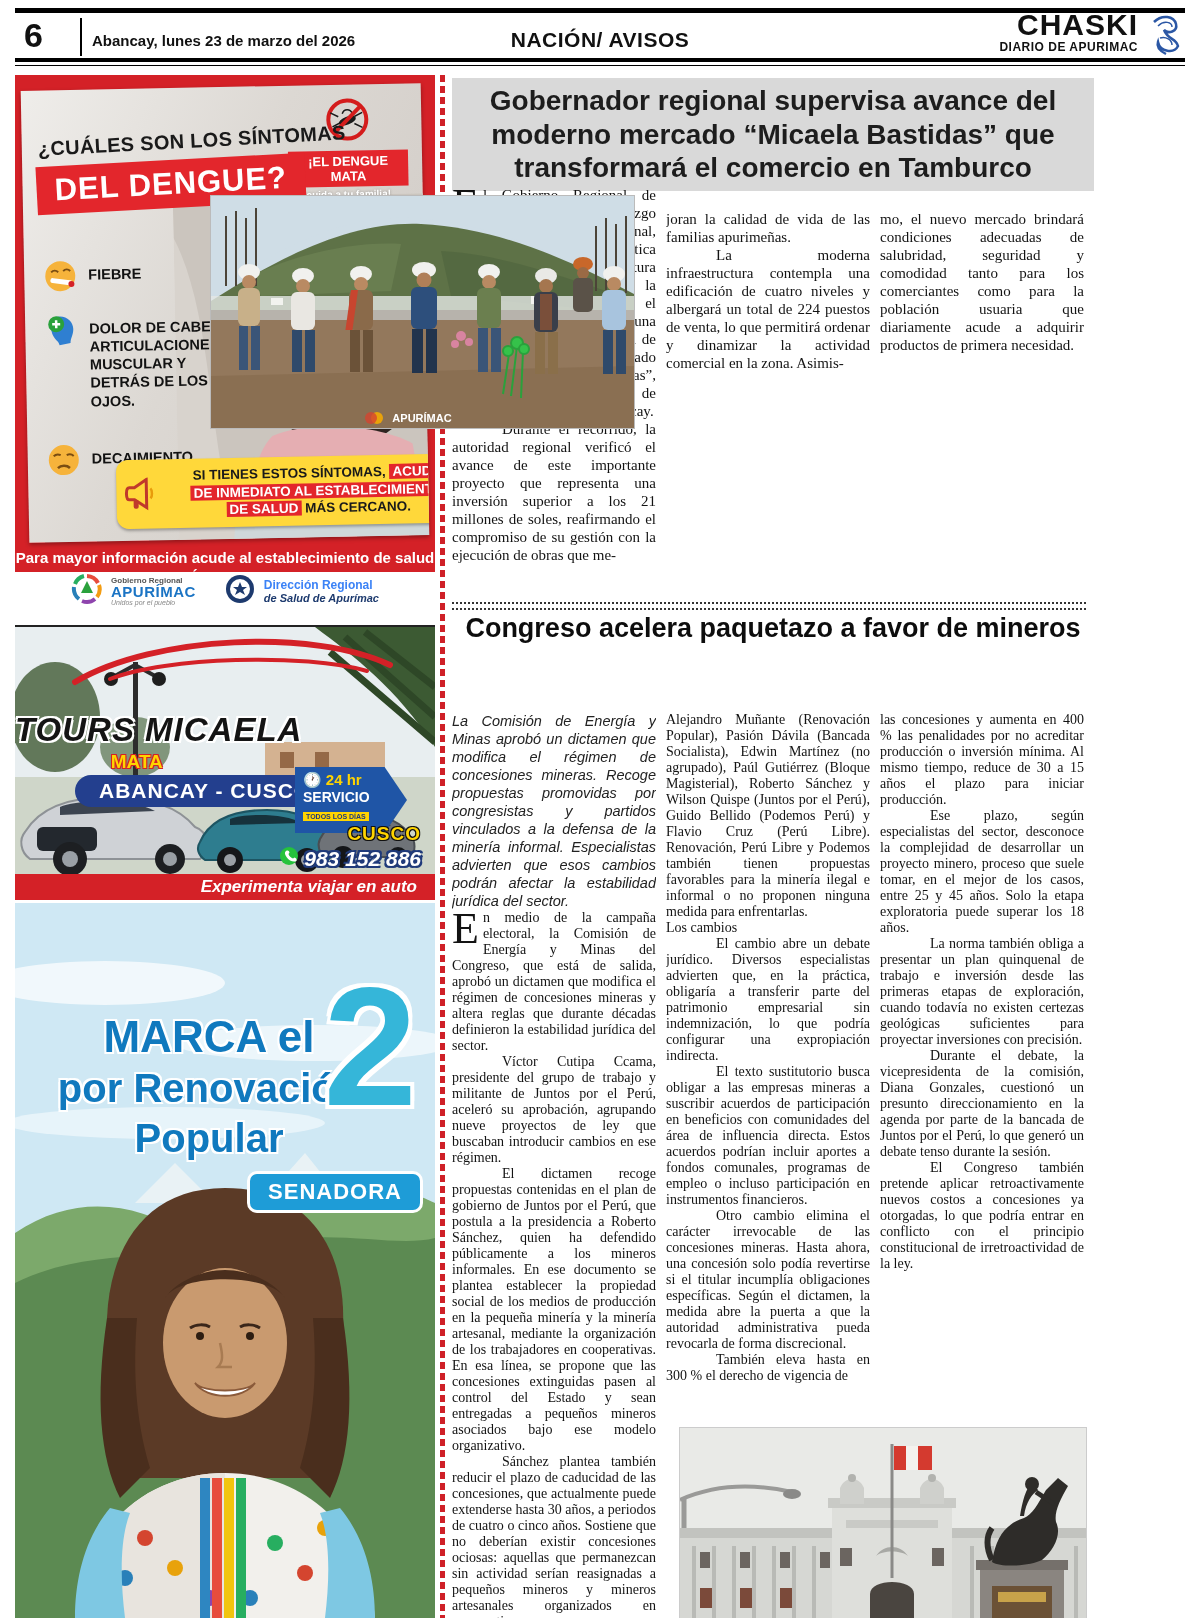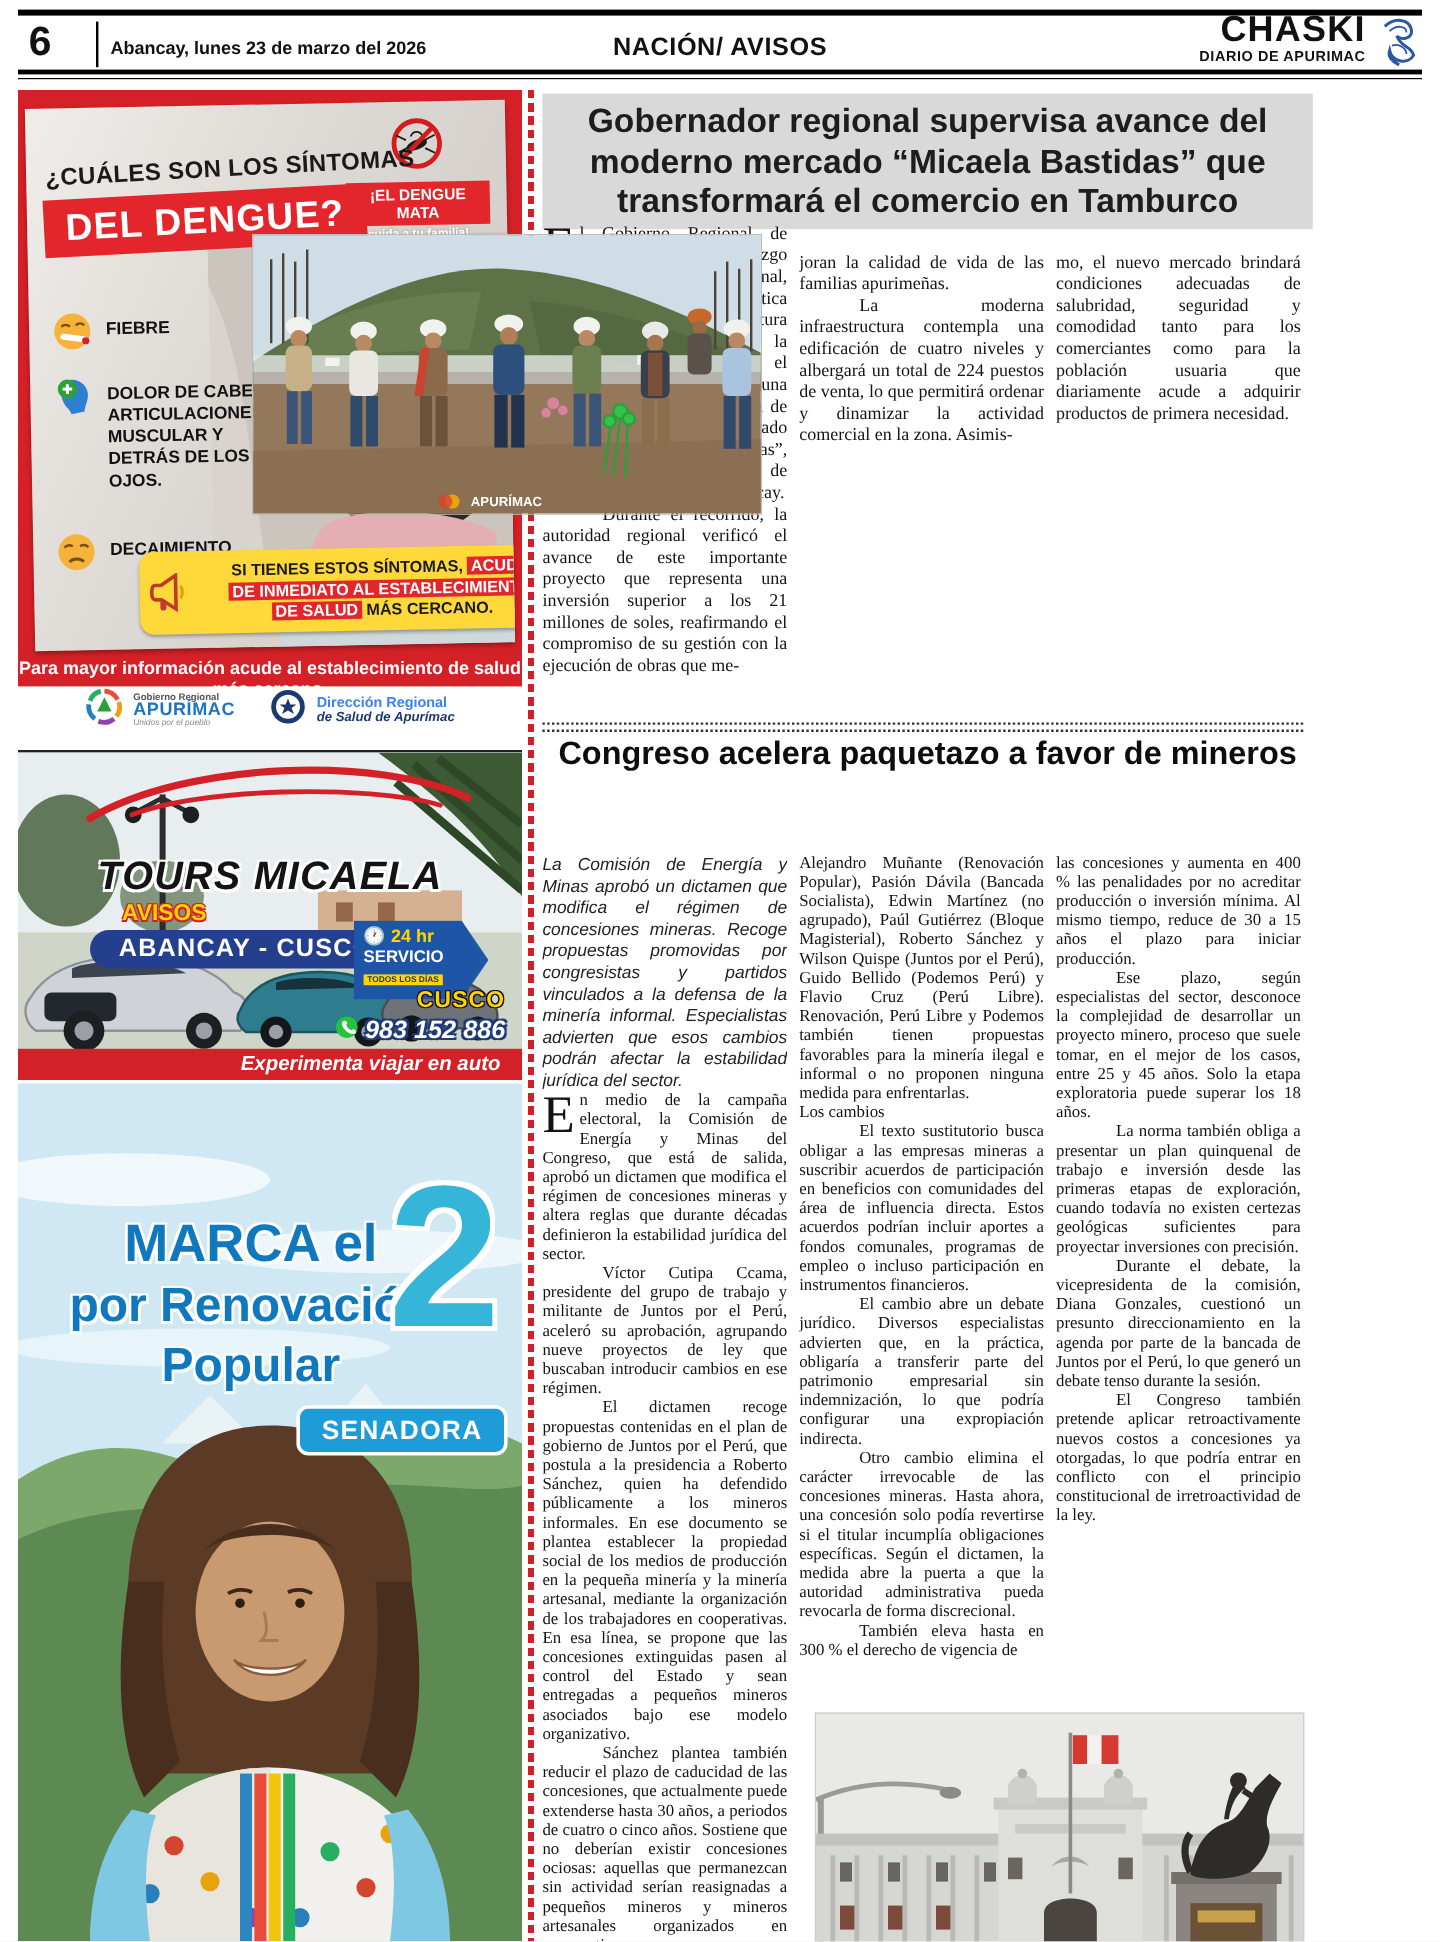--- a/index.html
+++ b/index.html
@@ -43,21 +43,21 @@
   .dg-logos{position:absolute;left:0;top:497px;width:100%;height:38px;background:#fff;display:flex;align-items:center;justify-content:center;gap:28px;}
   .logo-group{display:flex;align-items:center;gap:8px;}
   .logo-txt .t1{font-size:8px;color:#555;font-weight:700;}
   .logo-txt .t2{font-size:15px;font-weight:900;color:#1b74c4;letter-spacing:.5px;line-height:14px;}
   .logo-txt .t3{font-size:7px;color:#888;font-style:italic;}
   .logo-txt .s1{font-size:12px;font-weight:900;color:#3b82f6;line-height:13px;}
   .logo-txt .s2{font-size:11px;font-weight:700;font-style:italic;color:#1d3a6e;}
   
   .tours{position:absolute;left:15px;top:625px;width:420px;height:273px;overflow:hidden;
     background:linear-gradient(180deg,#eef2f3 0%,#dfe5de 55%,#cdd5c8 100%);border-top:2px solid #222;}
-  .tours-title{position:absolute;left:0;width:100%;top:84px;text-align:center;font-size:33px;font-weight:900;font-style:italic;
+  .tours-title{position:absolute;left:0;width:100%;top:84px;font-size:33px;font-weight:900;font-style:italic;
     letter-spacing:1px;color:#141414;
     text-shadow:-2px -2px 0 #fff,2px -2px 0 #fff,-2px 2px 0 #fff,2px 2px 0 #fff;}
   .tours-autos{position:absolute;left:0;width:58%;top:124px;text-align:center;font-size:19px;font-weight:900;color:#ffd400;
     text-shadow:-1px -1px 0 #d42127,1px -1px 0 #d42127,-1px 1px 0 #d42127,1px 1px 0 #d42127;}
   .tours-route{position:absolute;left:60px;top:148px;background:#233f8e;color:#fff;font-size:21px;font-weight:900;
     padding:4px 24px;border-radius:20px;letter-spacing:1px;}
   .badge24{position:absolute;right:28px;top:140px;width:96px;height:58px;background:#1f55a6;color:#fff;
     clip-path:polygon(0 0,80% 0,100% 50%,80% 100%,0 100%);padding:4px 8px 4px 8px;}
   .badge24 .h{font-size:15px;font-weight:900;color:#ffd400;}
   .badge24 .s{font-size:14px;font-weight:900;color:#fff;}
@@ -282,21 +282,21 @@
           <circle cx="292" cy="233" r="6" fill="#9aa0a6"></circle>
       </g>
       <g>
         <path d="M305,212 C313,196 330,189 352,189 C374,189 388,197 395,209 C401,213 401,226 395,230 L310,230 C304,226 302,218 305,212 Z" fill="#6f7378" stroke="#4a4e52" stroke-width="2"></path>
         <path d="M325,196 C336,191 366,191 376,199 L325,201 Z" fill="#25282c"></path>
         <circle cx="328" cy="230" r="11" fill="#141619"></circle>
           <circle cx="383" cy="230" r="10" fill="#141619"></circle>
       </g>
     </svg>
     <div class="tours-title">TOURS MICAELA</div>
-    <div class="tours-autos">AVISOS</div>
+    <div class="tours-autos">MATA</div>
     <div class="tours-route">ABANCAY - CUSCO</div>
     <div class="badge24">
       <div class="h"><span>🕐</span> <span>24 hr</span></div>
       <div class="s">SERVICIO</div>
       <div class="d">TODOS LOS DÍAS</div>
     </div>
     <div class="contact">
       <div class="tours-city">CUSCO</div>
       <div class="tours-phone">
         <span>
@@ -518,22 +518,22 @@
         <p class="lede">La Comisión de Energía y Minas aprobó un dictamen que modifica el régimen de concesiones mineras. Recoge propuestas promovidas por congresistas y partidos vinculados a la defensa de la minería informal. Especialistas advierten que esos cambios podrán afectar la estabilidad jurídica del sector.</p>
         <p><span class="dropcap">E</span><span>n medio de la campaña electoral, la Comisión de Energía y Minas del Congreso, que está de salida, aprobó un dictamen que modifica el régimen de concesiones mineras y altera reglas que durante décadas definieron la estabilidad jurídica del sector.</span></p>
         <p class="ind">Víctor Cutipa Ccama, presidente del grupo de trabajo y militante de Juntos por el Perú, aceleró su aprobación, agrupando nueve proyectos de ley que buscaban introducir cambios en ese régimen.</p>
         <p class="ind">El dictamen recoge propuestas contenidas en el plan de gobierno de Juntos por el Perú, que postula a la presidencia a Roberto Sánchez, quien ha defendido públicamente a los mineros informales. En ese documento se plantea establecer la propiedad social de los medios de producción en la pequeña minería y la minería artesanal, mediante la organización de los trabajadores en cooperativas. En esa línea, se propone que las concesiones extinguidas pasen al control del Estado y sean entregadas a pequeños mineros asociados bajo ese modelo organizativo.</p>
         <p class="ind">Sánchez plantea también reducir el plazo de caducidad de las concesiones, que actualmente puede extenderse hasta 30 años, a periodos de cuatro o cinco años. Sostiene que no deberían existir concesiones ociosas: aquellas que permanezcan sin actividad serían reasignadas a pequeños mineros y mineros artesanales organizados en cooperativas.</p>
         <p class="ind">Pero el dictamen consolida iniciativas presentadas por</p>
       </div>
       <div class="col short">
         <p>Alejandro Muñante (Renovación Popular), Pasión Dávila (Bancada Socialista), Edwin Martínez (no agrupado), Paúl Gutiérrez (Bloque Magisterial), Roberto Sánchez y Wilson Quispe (Juntos por el Perú), Guido Bellido (Podemos Perú) y Flavio Cruz (Perú Libre). Renovación, Perú Libre y Podemos también tienen propuestas favorables para la minería ilegal e informal o no proponen ninguna medida para enfrentarlas.</p>
         <p class="subhead">Los cambios</p>
+        <p class="ind">El cambio abre un debate jurídico. Diversos especialistas advierten que, en la práctica, obligaría a transferir parte del patrimonio empresarial sin indemnización, lo que podría configurar una expropiación indirecta.</p>
         <p class="ind">El texto sustitutorio busca obligar a las empresas mineras a suscribir acuerdos de participación en beneficios con comunidades del área de influencia directa. Estos acuerdos podrían incluir aportes a fondos comunales, programas de empleo o incluso participación en instrumentos financieros.</p>
-        <p class="ind">El cambio abre un debate jurídico. Diversos especialistas advierten que, en la práctica, obligaría a transferir parte del patrimonio empresarial sin indemnización, lo que podría configurar una expropiación indirecta.</p>
         <p class="ind">Otro cambio elimina el carácter irrevocable de las concesiones mineras. Hasta ahora, una concesión solo podía revertirse si el titular incumplía obligaciones específicas. Según el dictamen, la medida abre la puerta a que la autoridad administrativa pueda revocarla de forma discrecional.</p>
         <p class="ind">También eleva hasta en 300 % el derecho de vigencia de</p>
       </div>
       <div class="col short">
         <p>las concesiones y aumenta en 400 % las penalidades por no acreditar producción o inversión mínima. Al mismo tiempo, reduce de 30 a 15 años el plazo para iniciar producción.</p>
         <p class="ind">Ese plazo, según especialistas del sector, desconoce la complejidad de desarrollar un proyecto minero, proceso que suele tomar, en el mejor de los casos, entre 25 y 45 años. Solo la etapa exploratoria puede superar los 18 años.</p>
         <p class="ind">La norma también obliga a presentar un plan quinquenal de trabajo e inversión desde las primeras etapas de exploración, cuando todavía no existen certezas geológicas suficientes para proyectar inversiones con precisión.</p>
         <p class="ind">Durante el debate, la vicepresidenta de la comisión, Diana Gonzales, cuestionó un presunto direccionamiento en la agenda por parte de la bancada de Juntos por el Perú, lo que generó un debate tenso durante la sesión.</p>
         <p class="ind">El Congreso también pretende aplicar retroactivamente nuevos costos a concesiones ya otorgadas, lo que podría entrar en conflicto con el principio constitucional de irretroactividad de la ley.</p>
       </div>

